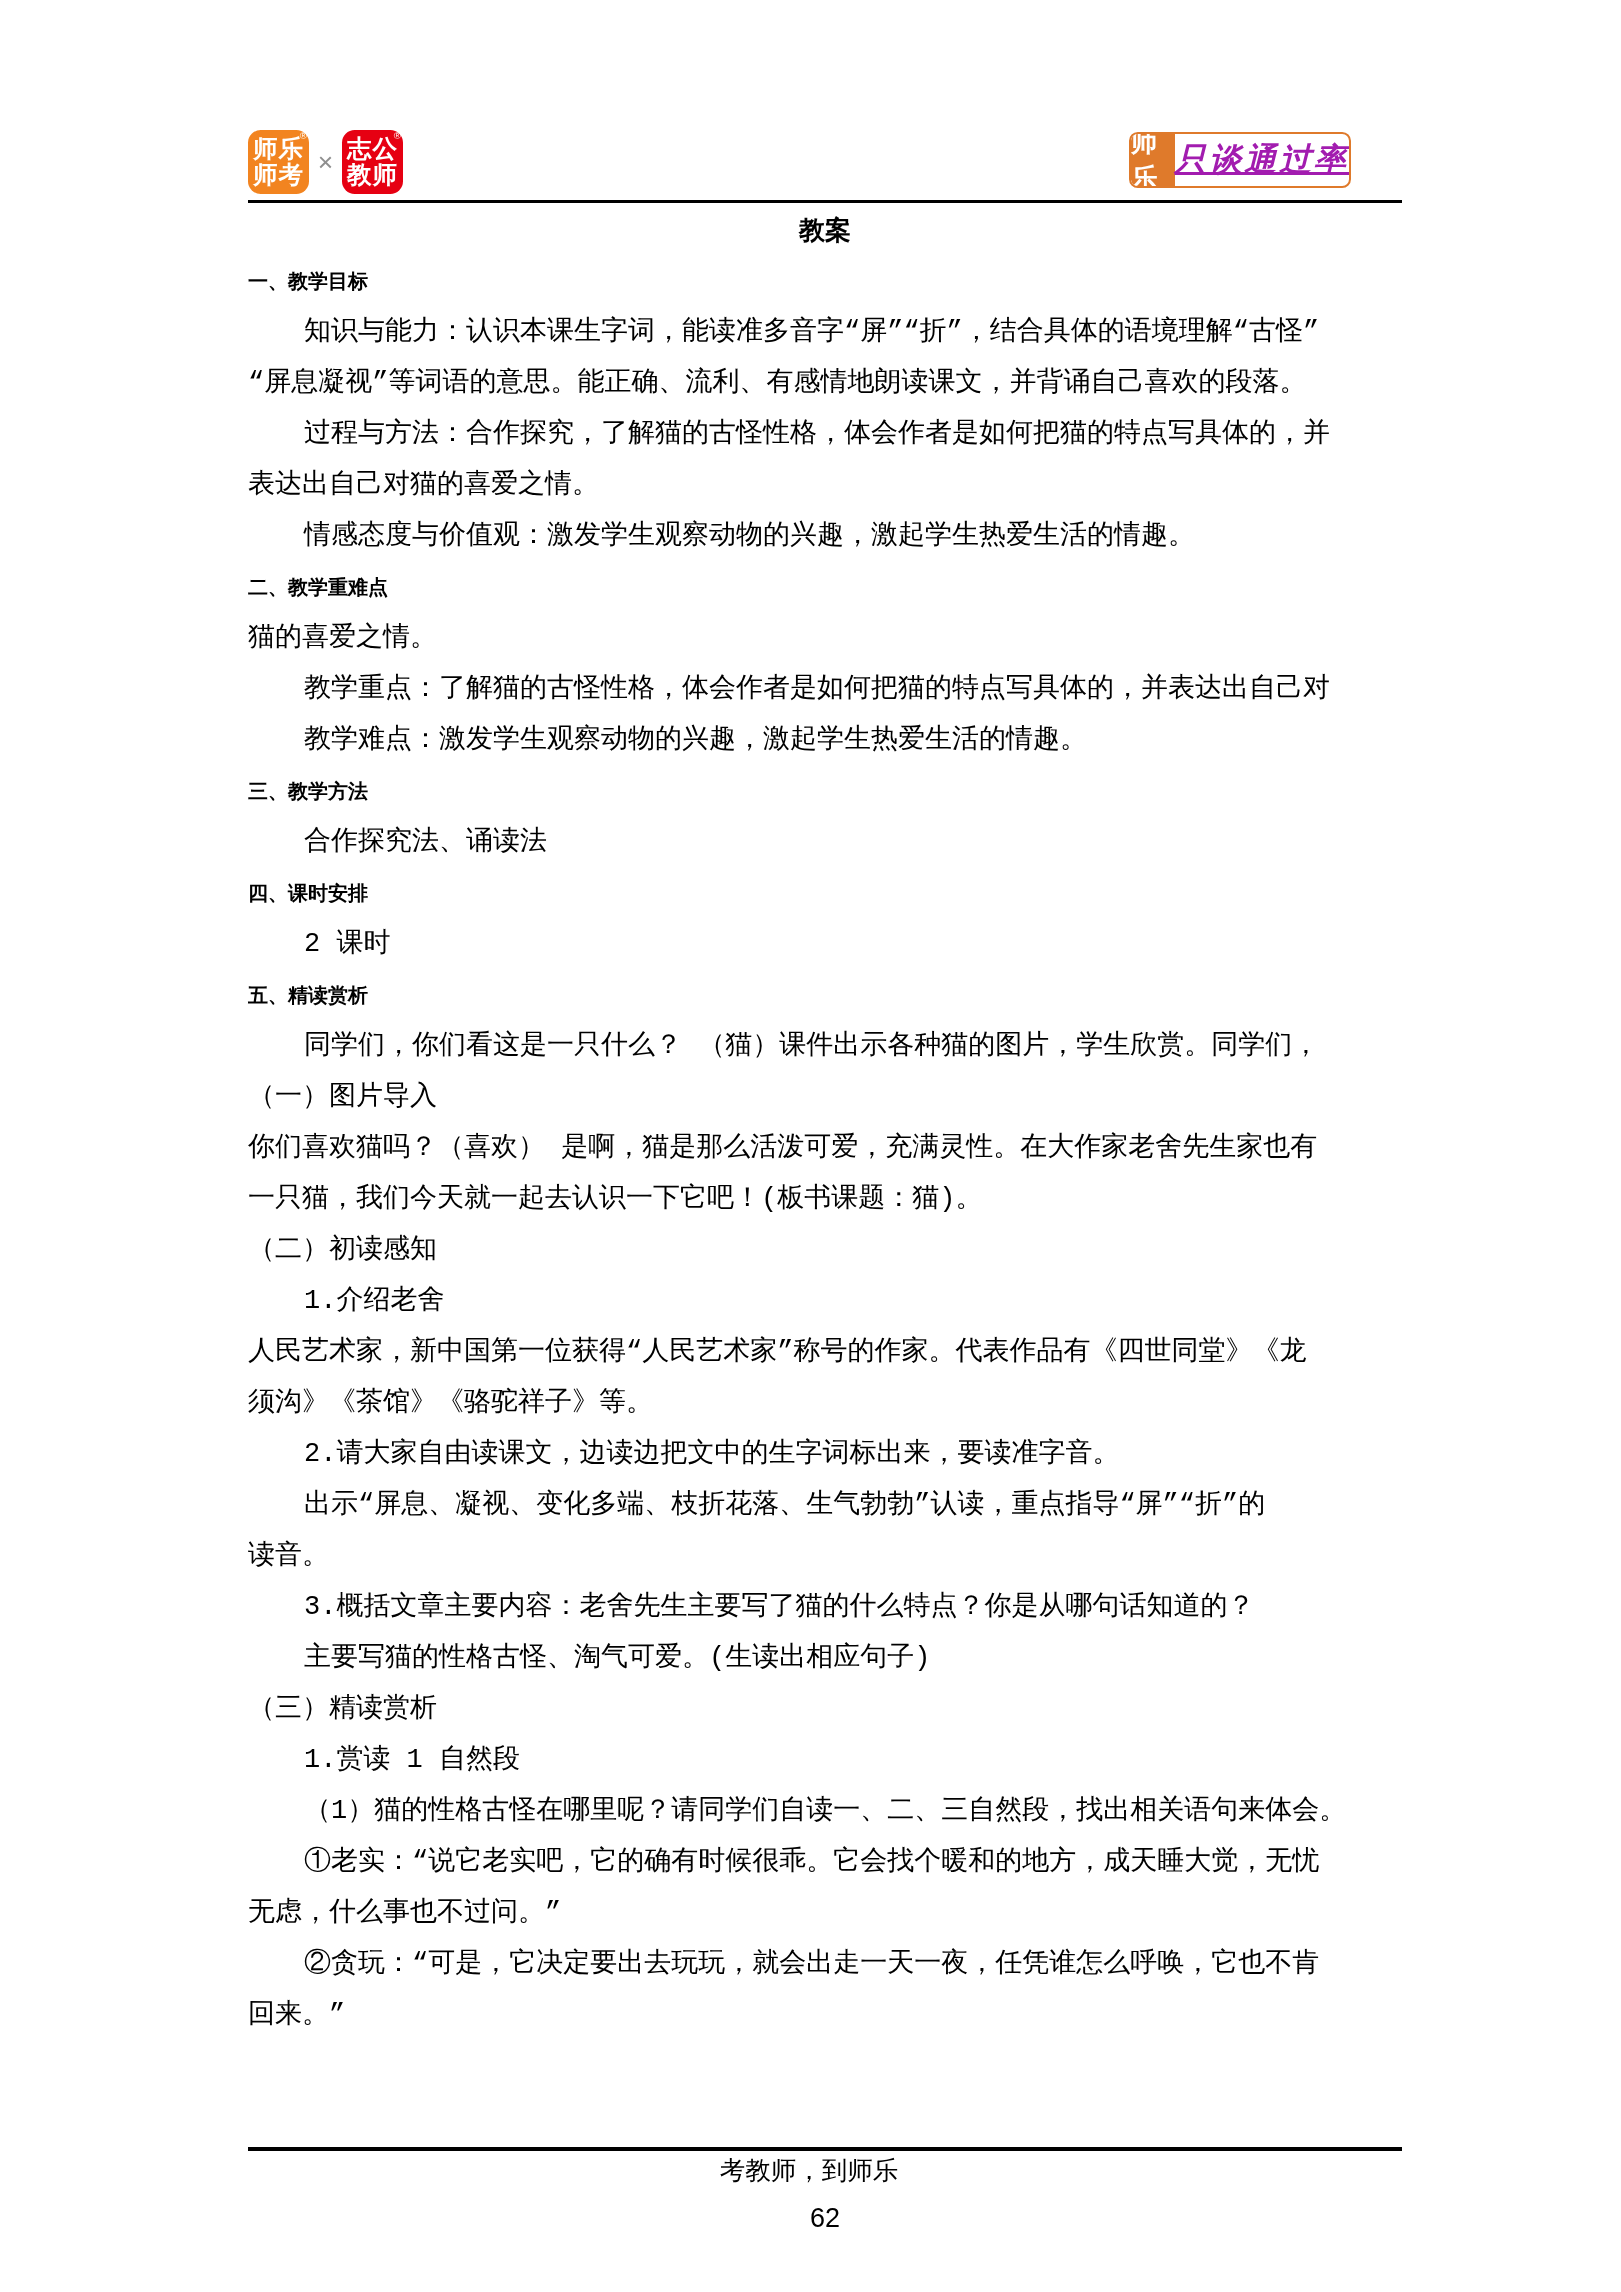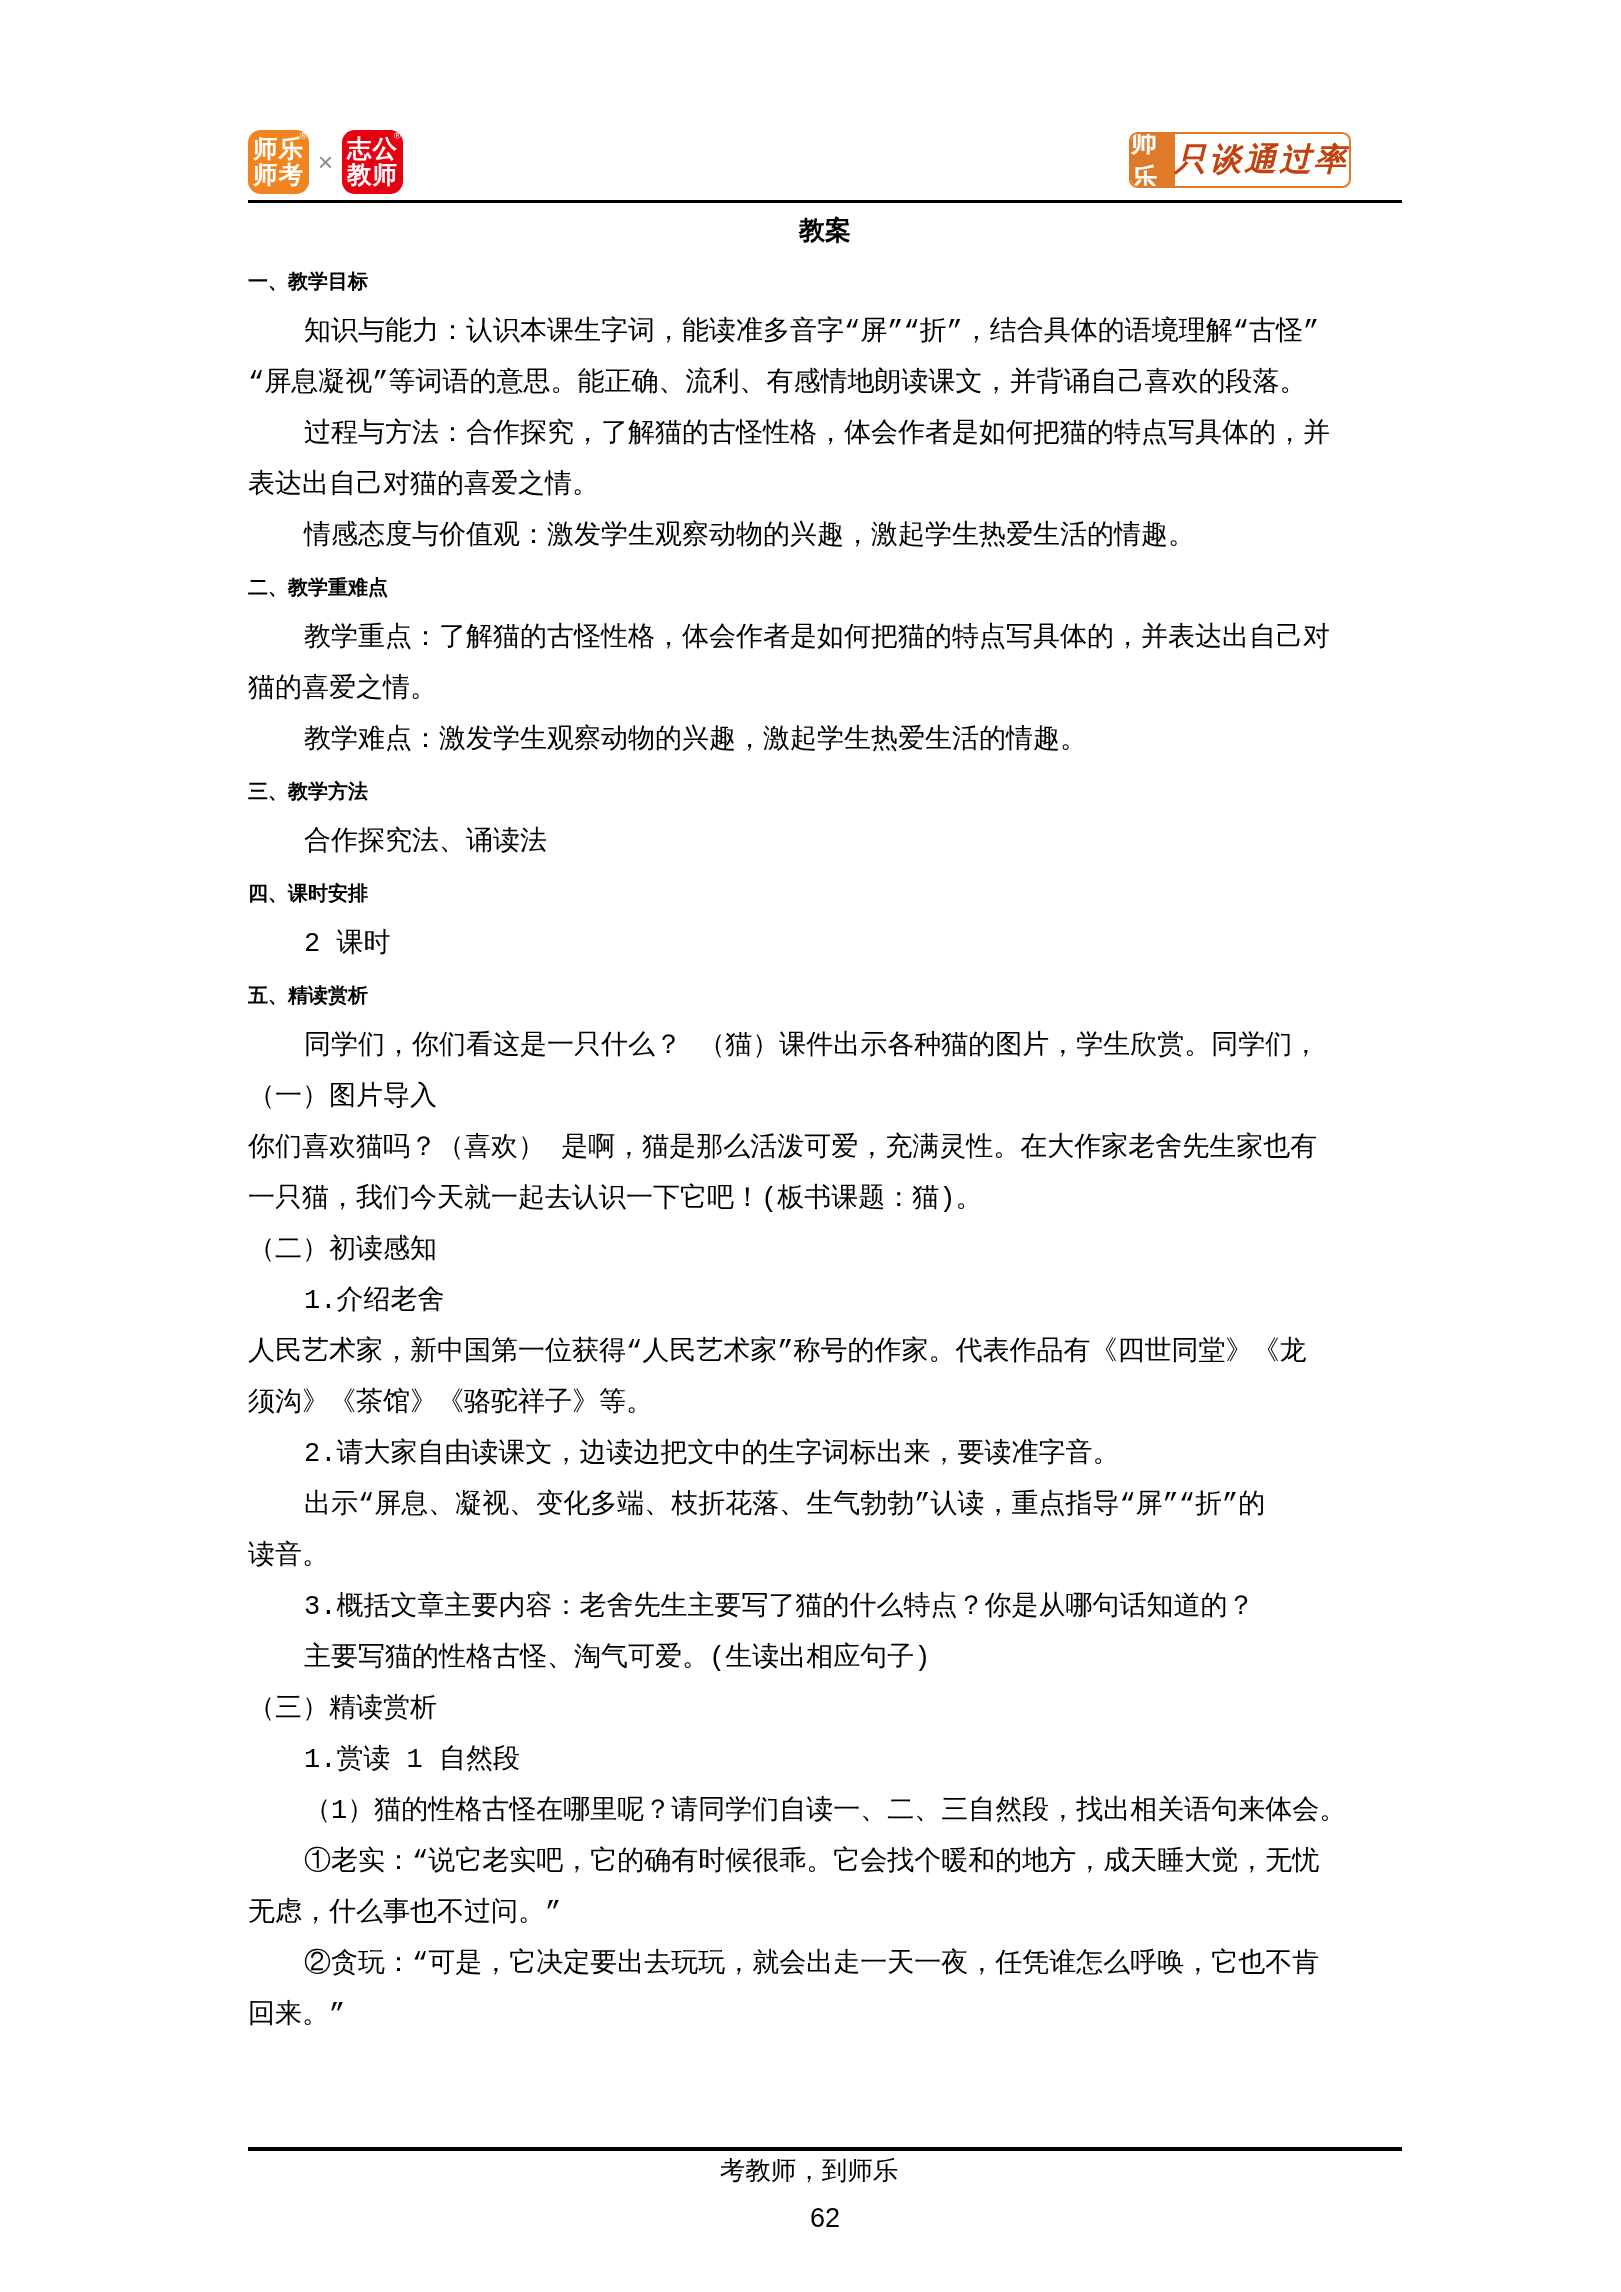--- a/index.html
+++ b/index.html
@@ -74,36 +74,36 @@
     <span class="x-sep">×</span>
     <div class="badge" id="badge2" style="background: rgb(230, 0, 18);">
       <span class="reg">®</span>
       <span>志公</span>
       <span>教师</span>
     </div>
   </div>
 
   <div class="logo-right" style="border-color: rgb(223, 122, 43);">
     <div class="brand" style="background: rgb(223, 122, 43);">师乐</div>
-    <div class="slogan" style="color: #c2410c;">只谈通过率</div>
+    <div class="slogan" style="color: #a21caf; text-decoration: underline;">只谈通过率</div>
   </div>
 
   <div class="header-rule"></div>
 
   <main id="doc-content">
       <div class="line title">教案</div>
       <div class="line h1">一、教学目标</div>
       <div class="line indent">知识与能力：认识本课生字词，能读准多音字“屏”“折”，结合具体的语境理解“古怪”</div>
       <div class="line flush">“屏息凝视”等词语的意思。能正确、流利、有感情地朗读课文，并背诵自己喜欢的段落。</div>
       <div class="line indent">过程与方法：合作探究，了解猫的古怪性格，体会作者是如何把猫的特点写具体的，并</div>
       <div class="line flush">表达出自己对猫的喜爱之情。</div>
       <div class="line indent">情感态度与价值观：激发学生观察动物的兴趣，激起学生热爱生活的情趣。</div>
       <div class="line h1">二、教学重难点</div>
+      <div class="line flush">猫的喜爱之情。</div>
       <div class="line indent">教学重点：了解猫的古怪性格，体会作者是如何把猫的特点写具体的，并表达出自己对</div>
-      <div class="line flush">猫的喜爱之情。</div>
       <div class="line indent">教学难点：激发学生观察动物的兴趣，激起学生热爱生活的情趣。</div>
       <div class="line h1">三、教学方法</div>
       <div class="line indent">合作探究法、诵读法</div>
       <div class="line h1">四、课时安排</div>
       <div class="line indent">2 课时</div>
       <div class="line h1">五、精读赏析</div>
       <div class="line indent">同学们，你们看这是一只什么？ （猫）课件出示各种猫的图片，学生欣赏。同学们，</div>
       <div class="line flush">（一）图片导入</div>
       <div class="line flush">你们喜欢猫吗？（喜欢） 是啊，猫是那么活泼可爱，充满灵性。在大作家老舍先生家也有</div>
       <div class="line flush">一只猫，我们今天就一起去认识一下它吧！(板书课题：猫)。</div>

